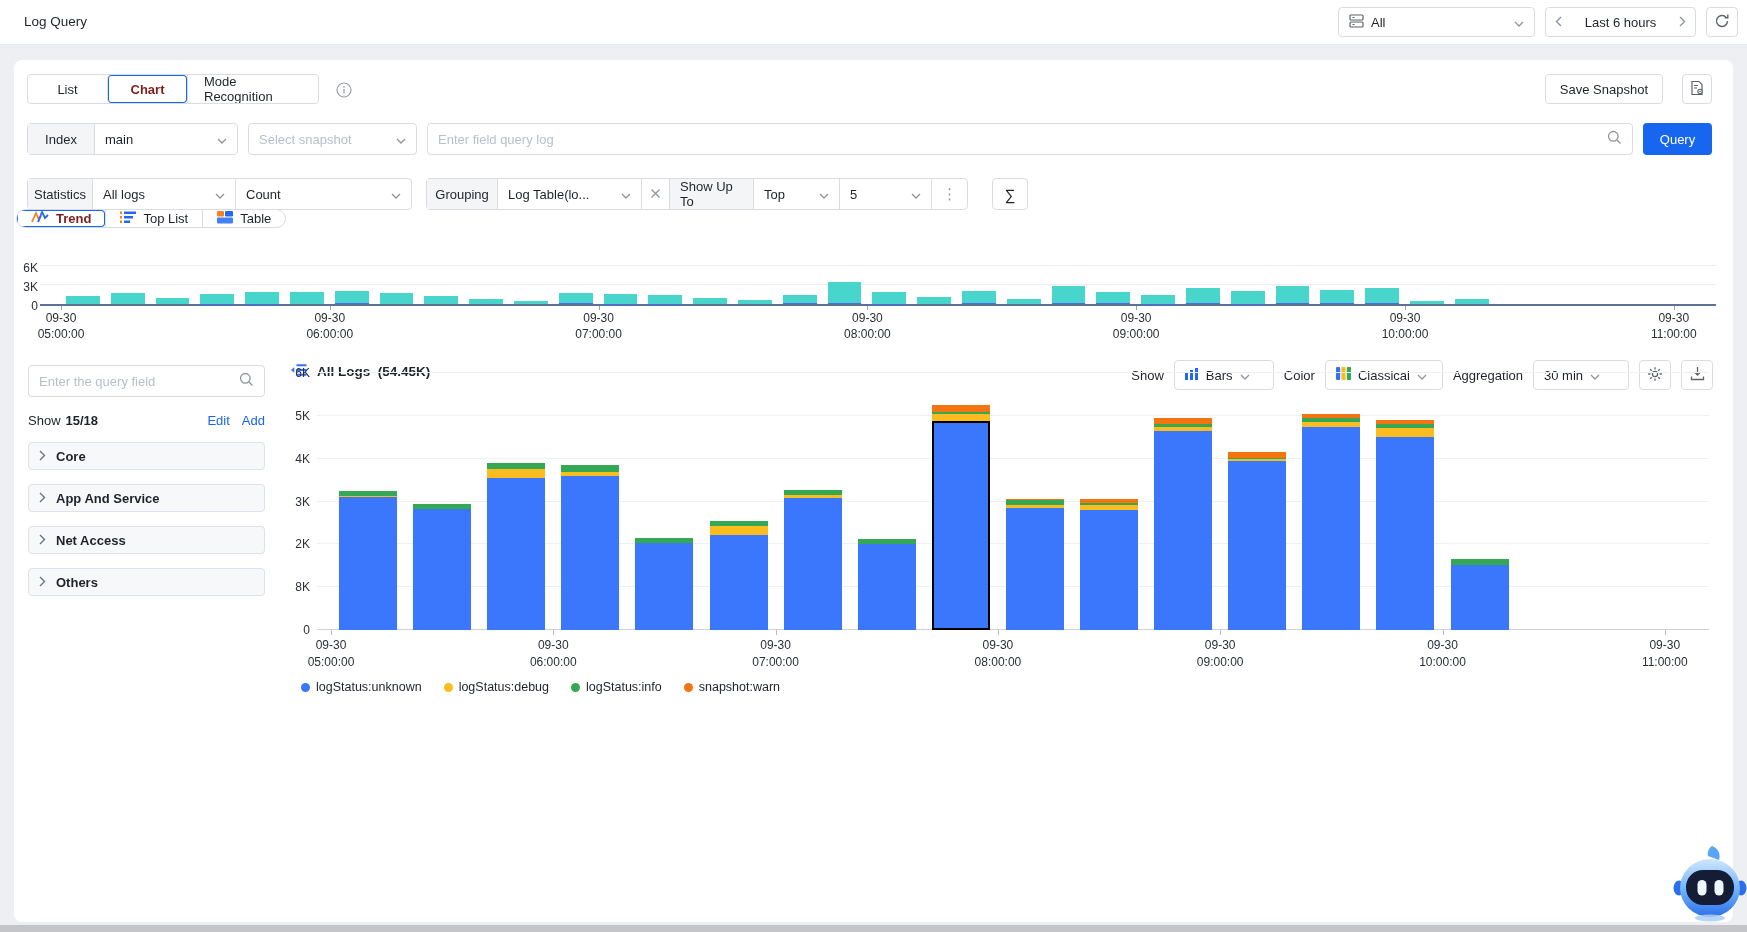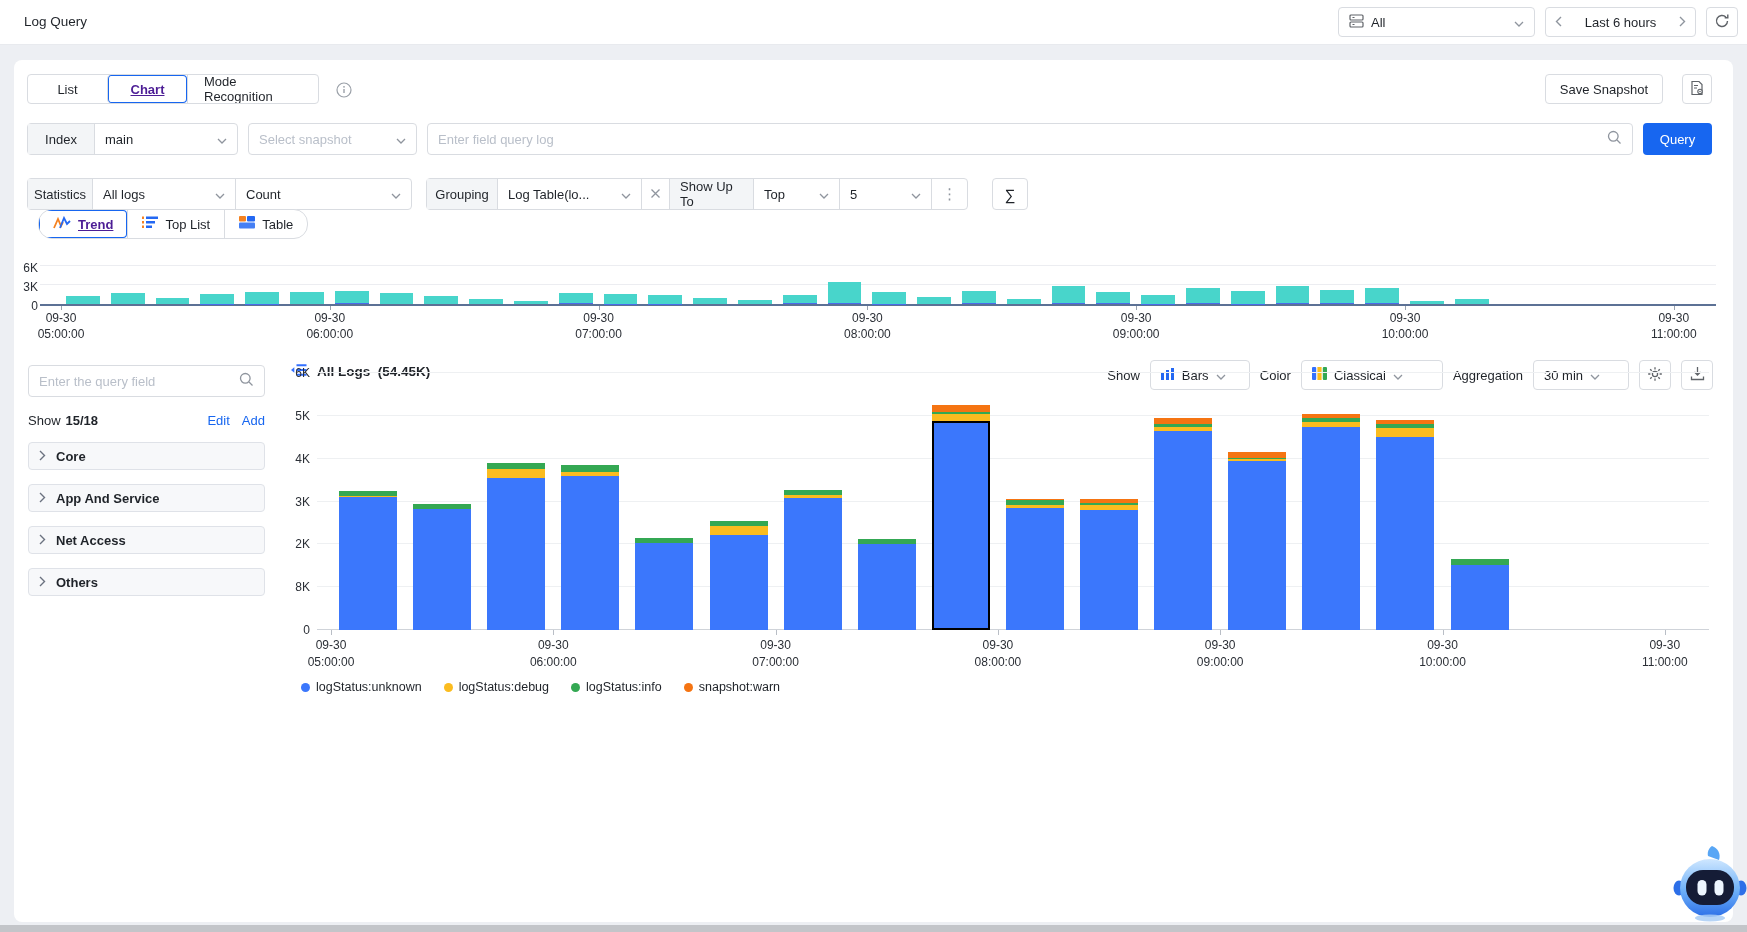--- a/index.html
+++ b/index.html
@@ -19,22 +19,22 @@
     background:#fff; display:flex; align-items:center; justify-content:center; cursor:pointer; }
 
   .panel { position:absolute; left:14px; top:60px; width:1719px; height:862px; background:#fff;
     border-radius:8px; }
 
   .seg { position:absolute; display:flex; border:1px solid #d9dce1; border-radius:4px;
     overflow:hidden; background:#fff; height:30px; }
   .seg > div { display:flex; align-items:center; justify-content:center; gap:7px;
     border-left:1px solid #d9dce1; cursor:pointer; font-size:13px; padding:0 16px; }
   .seg > div:first-child { border-left:none;text-align:right; }
-  .seg > div.active { color:#4c1d95; font-weight:bold; box-shadow:inset 0 0 0 1px #1766f0;
-    border-radius:4px;text-decoration:underline; }
+  .seg > div.active { color:#7f1d1d; font-weight:bold; box-shadow:inset 0 0 0 1px #1766f0;
+    border-radius:4px; }
 
   .row2 { position:absolute; left:13px; top:63px; right:21px; display:flex; gap:10px; height:32px; }
   .group { display:flex; border:1px solid #d9dce1; border-radius:4px; height:32px; background:#fff; }
   .group > div { display:flex; align-items:center; border-left:1px solid #d9dce1; padding:0 10px; }
   .group > div:first-child { border-left:none; }
   .chip { background:#f3f5f7; font-size:13px; color:#1f2329; justify-content:center; }
   .sel { justify-content:space-between; gap:8px; cursor:pointer; font-size:13px; }
   .sel .chev { margin-left:auto; }
   .placeholder { color:#b9bfc9; }
   .input-wrap { flex:1; border:1px solid #d9dce1; border-radius:4px; display:flex;
@@ -44,21 +44,21 @@
   .input-wrap input::placeholder { color:#b9bfc9; }
   .btn-primary { width:69px; height:32px; background:#1766f0; color:#fff; border:none;
     border-radius:4px; font-size:13px; cursor:pointer; font-family:"Liberation Sans",sans-serif; }
   .btn { height:30px; padding:0 14px; background:#fff; border:1px solid #d9dce1; border-radius:4px;
     font-size:13px; color:#1f2329; cursor:pointer; font-family:"Liberation Sans",sans-serif; }
   .row3 { position:absolute; left:13px; top:118px; display:flex; gap:14px; height:32px; align-items:center; }
   .dots { color:#8f959e; font-size:15px; padding:0 6px; cursor:pointer; }
   .sigma-btn { width:36px; height:32px; margin-left:10px; border:1px solid #d9dce1; border-radius:4px;
     background:#fff; font-size:15px; display:flex; align-items:center; justify-content:center; cursor:pointer; }
 
-  .view-tabs { top:149px; left:24px; height:30px;border-radius:14px; }
+  .view-tabs { top:149px; left:2px; height:19px;border-radius:14px; }
   .view-tabs > div { padding:0 14px; }
   .ov-plot { position:absolute; left:26px; top:200px; width:1676px; height:46px; }
 
   
   .fields { position:absolute; left:14px; top:305px; width:237px; }
   .search-wrap { border:1px solid #d9dce1; border-radius:4px; height:32px; display:flex;
     align-items:center; padding:0 10px; }
   .search-wrap input { flex:1; border:none; outline:none; font-size:13px; color:#1f2329;
     font-family:"Liberation Sans",sans-serif; }
   .search-wrap input::placeholder { color:#b9bfc9; }
@@ -503,21 +503,21 @@
             <rect x="5" y="2" width="3" height="10" fill="#2468f2"></rect>
             <rect x="10" y="0" width="3" height="12" fill="#2468f2"></rect>
           </svg>
       </span>
       <span>Bars</span>
       <span class="chev"><svg width="10" height="6" viewBox="0 0 10 6">
             <path d="M1 1l4 4 4-4" stroke="#8f959e" stroke-width="1.3" fill="none"></path>
           </svg></span>
     </div>
     <span class="lab">Color</span>
-    <div class="mini-sel" style="width:142px">
+    <div class="mini-sel" style="width:118px">
       <span>
         <svg width="15" height="13" viewBox="0 0 15 13">
             <rect x="0" width="4.2" height="13" rx="1" fill="#3370ff"></rect>
             <rect x="5.4" width="4.2" height="13" fill="#fbbc1f"></rect>
             <rect x="10.8" width="4.2" height="13" rx="1" fill="#34a853"></rect>
           </svg>
       </span>
       <span>Classical</span>
       <span class="chev"><svg width="10" height="6" viewBox="0 0 10 6">
             <path d="M1 1l4 4 4-4" stroke="#8f959e" stroke-width="1.3" fill="none"></path>

